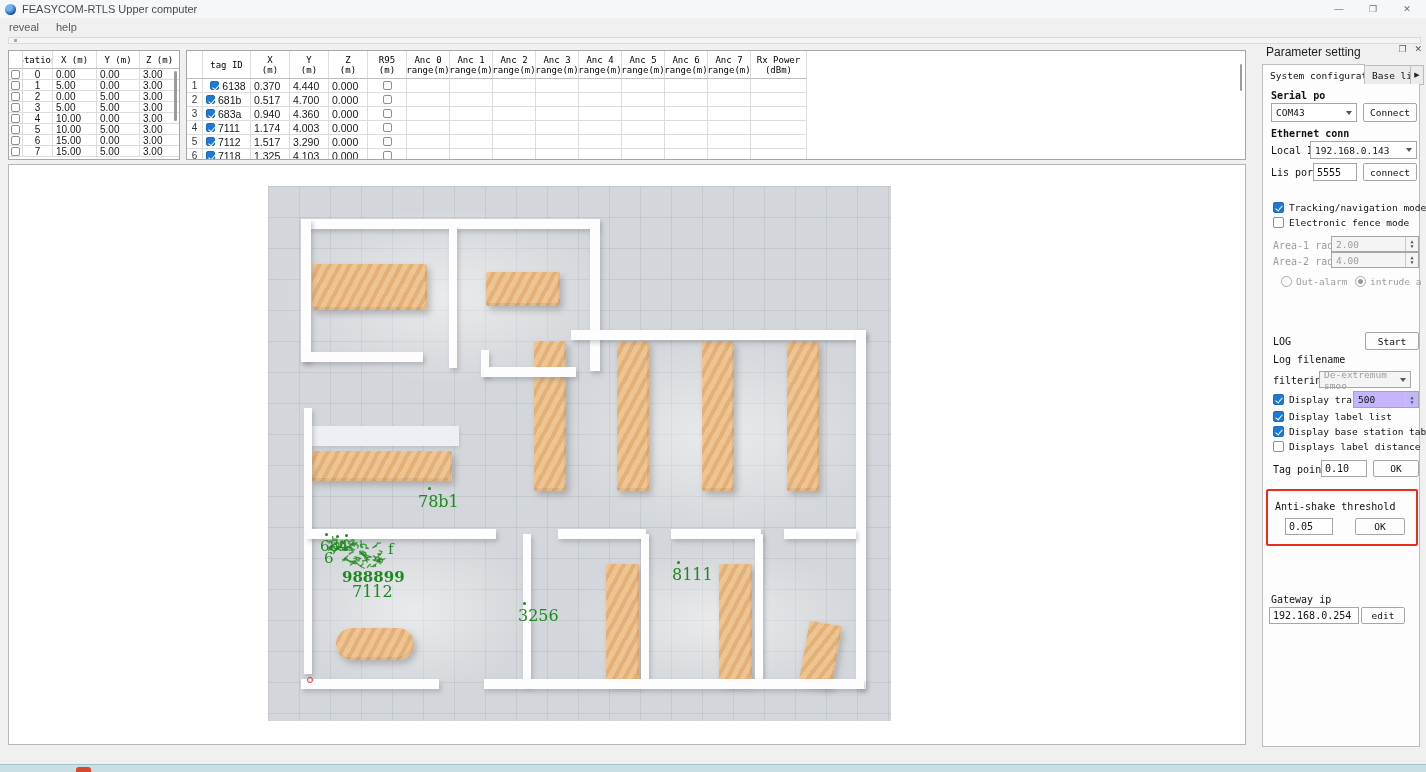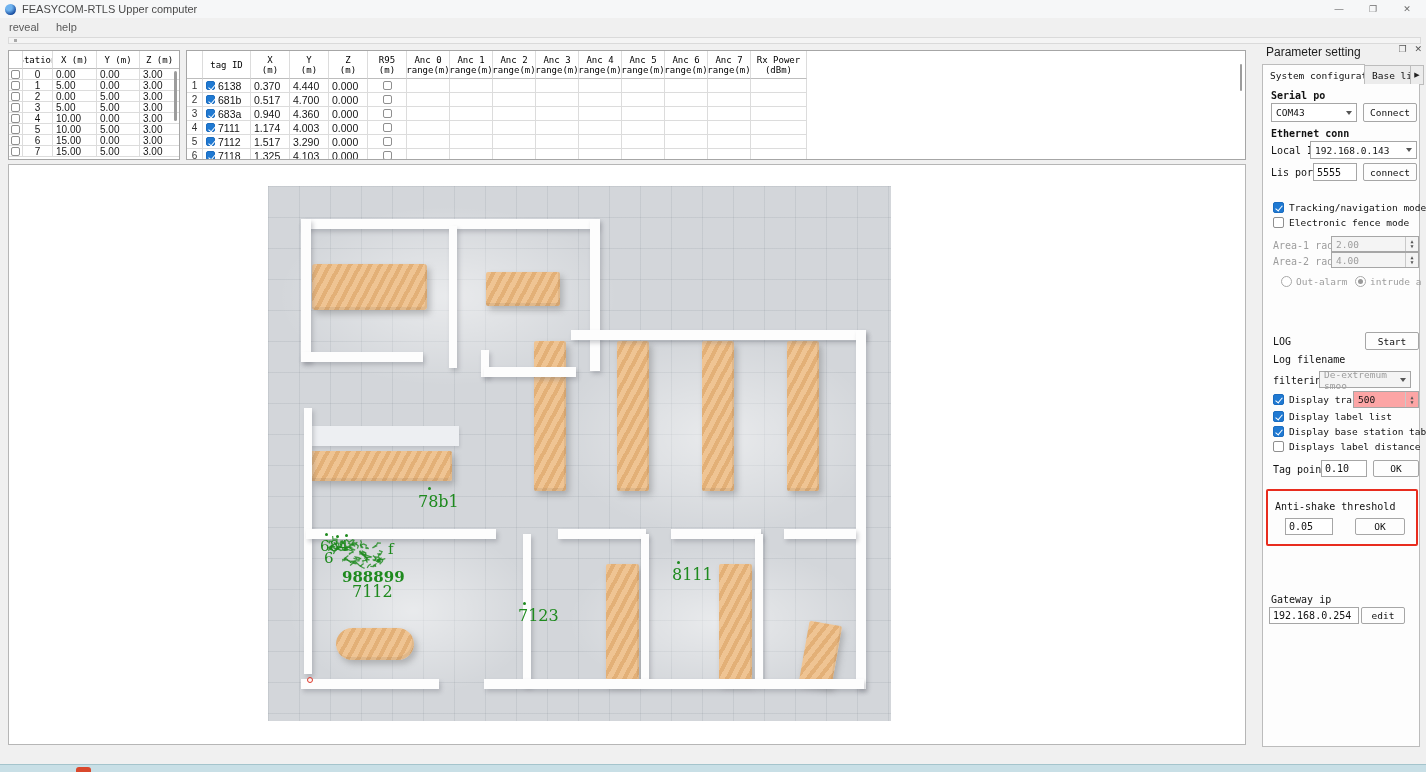--- a/index.html
+++ b/index.html
@@ -58,21 +58,21 @@
   #tabpage{position:absolute;top:42px;left:2px;width:158px;bottom:2px;background:#fdfdfd;border:1px solid #bcbcbc;border-top:none}
 
   .plabel{position:absolute;font-family:"DejaVu Sans Mono",monospace;font-size:10px;color:#111;white-space:nowrap}
   .plabel.bold{font-weight:bold}
   .plabel.dis{color:#9d9d9d}
   .pbtn{position:absolute;background:#fdfdfd;border:1px solid #a6a6a6;border-radius:2px;font-family:"DejaVu Sans Mono",monospace;font-size:9.5px;display:flex;align-items:center;justify-content:center;color:#111}
   .pinput{position:absolute;border:1px solid #a6a6a6;background:#fff;font-family:"DejaVu Sans Mono",monospace;font-size:10px;padding:4px 3px;color:#111;outline:none}
   .pcombo{position:absolute;border:1px solid #a6a6a6;background:#fff;display:flex;align-items:center;font-family:"DejaVu Sans Mono",monospace;font-size:9.5px;padding:0 4px;color:#111}
   .pcombo .car{margin-left:auto;width:0;height:0;border-left:3.5px solid transparent;border-right:3.5px solid transparent;border-top:4px solid #555}
   .pcombo.dis{background:#f4f4f4;color:#9d9d9d}
-  .pspin{position:absolute;border:1px solid #a6a6a6;background:#fca5a5;display:flex;align-items:center;font-family:"DejaVu Sans Mono",monospace;font-size:9.5px;padding:0 0 0 4px;color:#111}
+  .pspin{position:absolute;border:1px solid #a6a6a6;background:#c4b5fd;display:flex;align-items:center;font-family:"DejaVu Sans Mono",monospace;font-size:9.5px;padding:0 0 0 4px;color:#111}
   .pspin.dis{background:#f4f4f4;color:#9d9d9d}
   .spin-btns{margin-left:auto;width:13px;align-self:stretch;border-left:1px solid #c9c9c9;display:flex;flex-direction:column;align-items:center;justify-content:center;font-size:5px;color:#555;line-height:5px}
   .pcheck{position:absolute;display:flex;align-items:center;gap:5px}
   .pcheck .lbl{font-family:"DejaVu Sans Mono",monospace;font-size:9.5px;color:#111;white-space:nowrap}
   .pcheck .cb{width:11px;height:11px}
   .pcheck .cb.on::after{left:3px;top:1px;width:3px;height:6px}
   .radio{width:11px;height:11px;border:1px solid #a8a8a8;border-radius:50%;background:#fff;flex:0 0 auto;position:relative}
   .radio.sel::after{content:"";position:absolute;left:2px;top:2px;width:5px;height:5px;border-radius:50%;background:#9a9a9a}
   .rrow{position:absolute;display:flex;align-items:center;gap:4px}
   .rrow .lbl{font-family:"DejaVu Sans Mono",monospace;font-size:9.5px;color:#9d9d9d;white-space:nowrap}
@@ -211,21 +211,21 @@
 range(m)</div>
       <div class="tcell" style="width: 43px; height: 28px;">Anc 6
 range(m)</div>
       <div class="tcell" style="width: 43px; height: 28px;">Anc 7
 range(m)</div>
       <div class="tcell" style="width: 56px; height: 28px;">Rx Power
 (dBm)</div>
     </div>
     <div class="trow">
       <div class="tcell rownum" style="width: 16px; height: 14px;">1</div>
-      <div class="tcell" style="width: 48px; height: 14px; gap: 3px;">
+      <div class="tcell" style="width: 48px; height: 14px; gap: 3px; justify-content: center;">
         <div class="cb on small"></div>
         <span>6138</span>
       </div>
       <div class="tcell" style="width: 39px; height: 14px;">0.370</div>
       <div class="tcell" style="width: 39px; height: 14px;">4.440</div>
       <div class="tcell" style="width: 39px; height: 14px;">0.000</div>
       <div class="tcell center" style="width: 39px; height: 14px;">
         <div class="cb small"></div>
       </div>
       <div class="tcell" style="width: 43px; height: 14px;"></div>
@@ -464,21 +464,21 @@
       <div class="cluster-label" style="left: 52px; top: 351px;">684</div>
       <div class="cluster-label" style="left: 56px; top: 363px;">6</div>
       <div class="cluster-label" style="left: 120px; top: 354px;">f</div>
       <div class="cluster-label" style="left: 74px; top: 382px; font-weight: bold;">988899</div>
       <div class="gdot" style="left: 57px; top: 347px;"></div>
       <div class="gdot" style="left: 68px; top: 349px;"></div>
       <div class="gdot" style="left: 77px; top: 348px;"></div>
       <div class="tag-label" style="left: 150px; top: 306px;">78b1</div>
       <div class="gdot" style="left: 160px; top: 301px;"></div>
       <div class="tag-label" style="left: 84px; top: 396px;">7112</div>
-      <div class="tag-label" style="left: 250px; top: 420px;">7123</div>
+      <div class="tag-label" style="left: 250px; top: 420px;">3256</div>
       <div class="gdot" style="left: 255px; top: 416px;"></div>
       <div class="tag-label" style="left: 404px; top: 379px;">8111</div>
       <div class="gdot" style="left: 409px; top: 375px;"></div>
       <div class="origin" style="left: 39px; top: 491px;"></div>
     </div>
 </div>
 
 <div id="dock">
   <div id="dock-title">Parameter setting</div>
   <div class="dock-icons">

